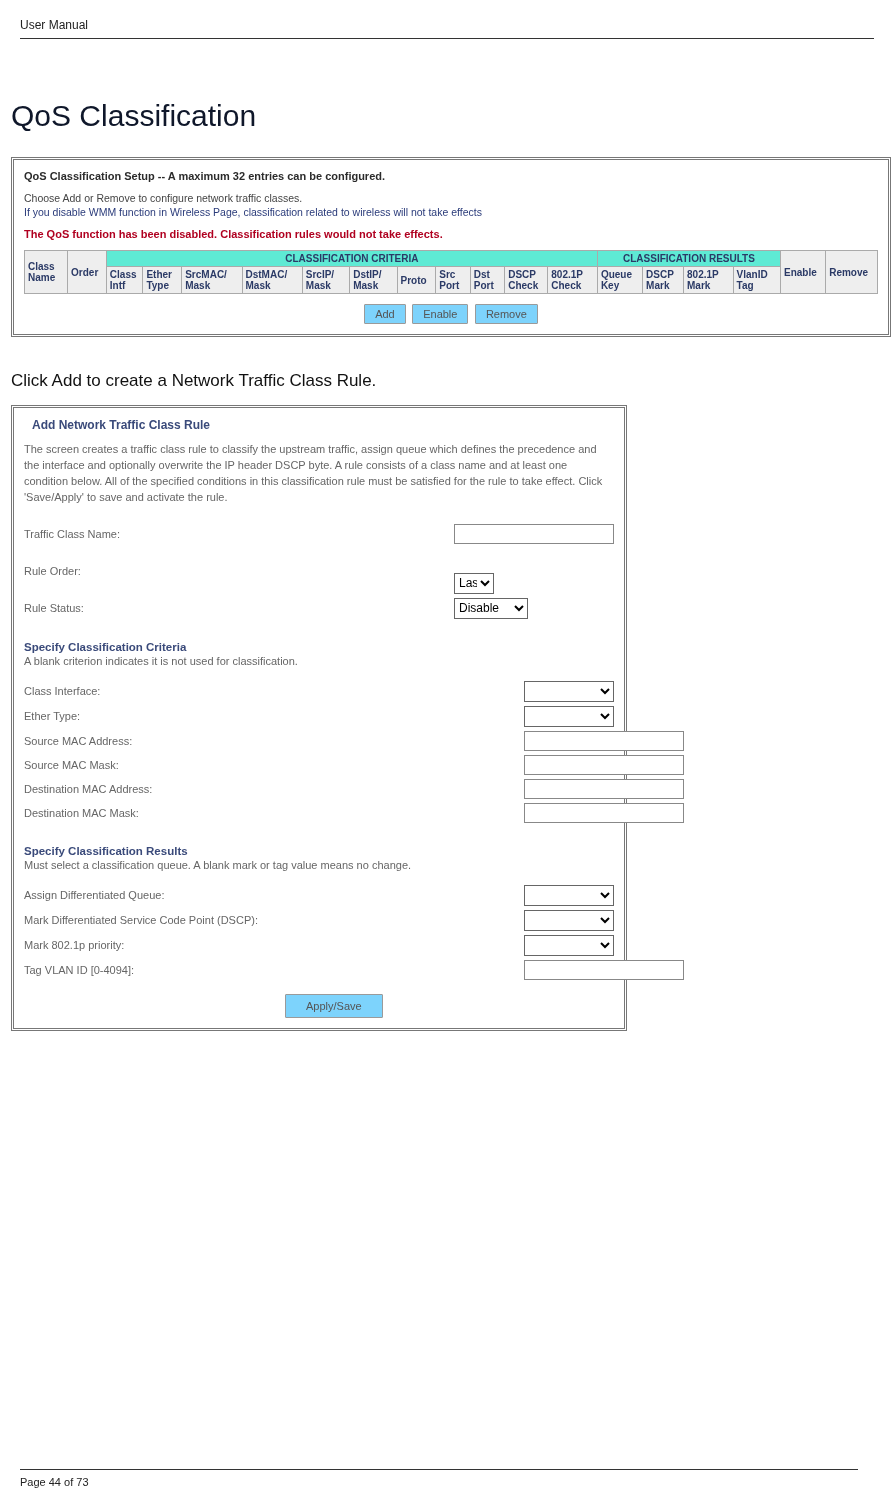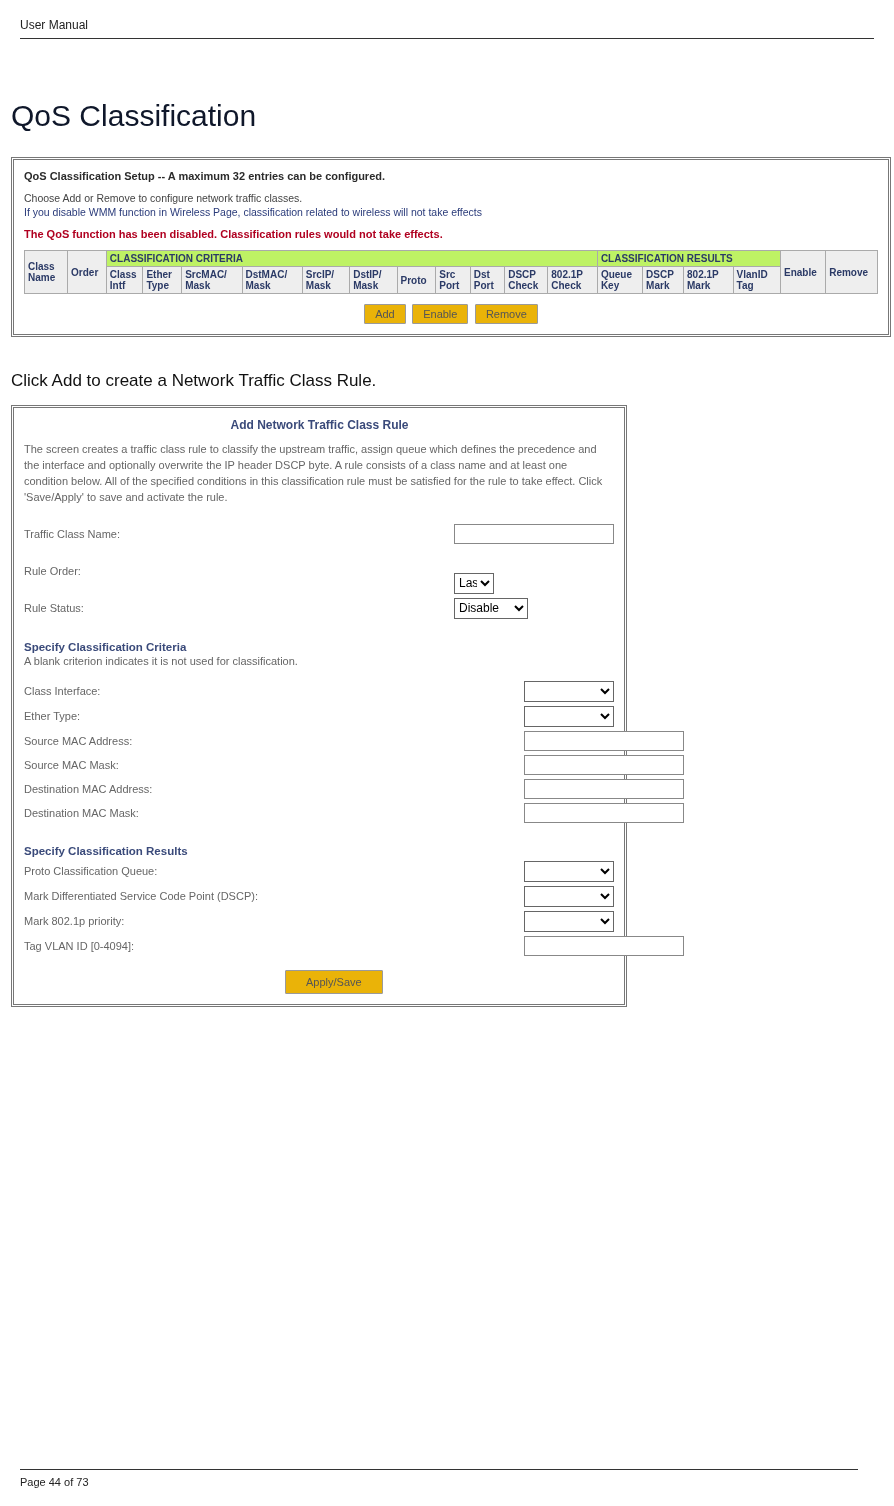--- a/index.html
+++ b/index.html
@@ -74,48 +74,48 @@
   }
   table.class-table th, table.class-table td {
     border: 1px solid #aaa;
     padding: 2px 3px;
     text-align: left;
     background: #eee;
     font-weight: bold;
     word-wrap: break-word;
   }
   table.class-table .grouphdr {
-    font-weight: bold;
-    background: #bef264;
+    text-align: center;
+    font-weight: bold;
+    background: #5eead4;
   }
   .btn-row { text-align: center; margin-top: 10px; }
   .btn-row-left { margin-top: 14px; padding-left: 260px; }
   button.embed {
     font-family: Verdana, Arial, sans-serif;
     font-size: 11px;
     color: #555;
-    background: #eab308;
+    background: #7dd3fc;
     border: 1px solid #9a9a9a;
     padding: 3px 10px;
     margin: 0 1px;
     border-radius: 1px;
   }
   button.embed.big { padding: 5px 20px; }
   .instr {
     font-size: 17px;
     color: #111;
     margin: 34px 0 0 -9px;
   }
   .form-title {
     font-family: Verdana, Arial, sans-serif;
     font-size: 12px;
     font-weight: bold;
     color: #3a4a7a;
-    margin: 2px 0 10px 1px;
-    text-align: center;
+    margin: 2px 0 10px 8px;
   }
   .form-desc {
     font-family: Verdana, Arial, sans-serif;
     font-size: 11px;
     color: #666;
     line-height: 1.45;
     margin-bottom: 18px;
   }
   .sec-heading {
     font-family: Verdana, Arial, sans-serif;
@@ -287,23 +287,24 @@
     <div class="form-row">
       <div class="lbl-w">Destination MAC Address:</div>
       <input class="txt txt-160" style="">
     </div>
     <div class="form-row">
       <div class="lbl-w">Destination MAC Mask:</div>
       <input class="txt txt-160" style="">
     </div>
 
     <div class="sec-heading">Specify Classification Results</div>
-
-    <div class="form-row">
-      <div class="lbl-w">Proto Classification Queue:</div>
+    <div class="sec-sub">Must select a classification queue. A blank mark or tag value means no change.</div>
+
+    <div class="form-row">
+      <div class="lbl-w">Assign Differentiated Queue:</div>
       <select class="sel sel-130"><option></option></select>
     </div>
     <div class="form-row">
       <div class="lbl-w">Mark Differentiated Service Code Point (DSCP):</div>
       <select class="sel sel-130"><option></option></select>
     </div>
     <div class="form-row">
       <div class="lbl-w">Mark 802.1p priority:</div>
       <select class="sel sel-130"><option></option></select>
     </div>

